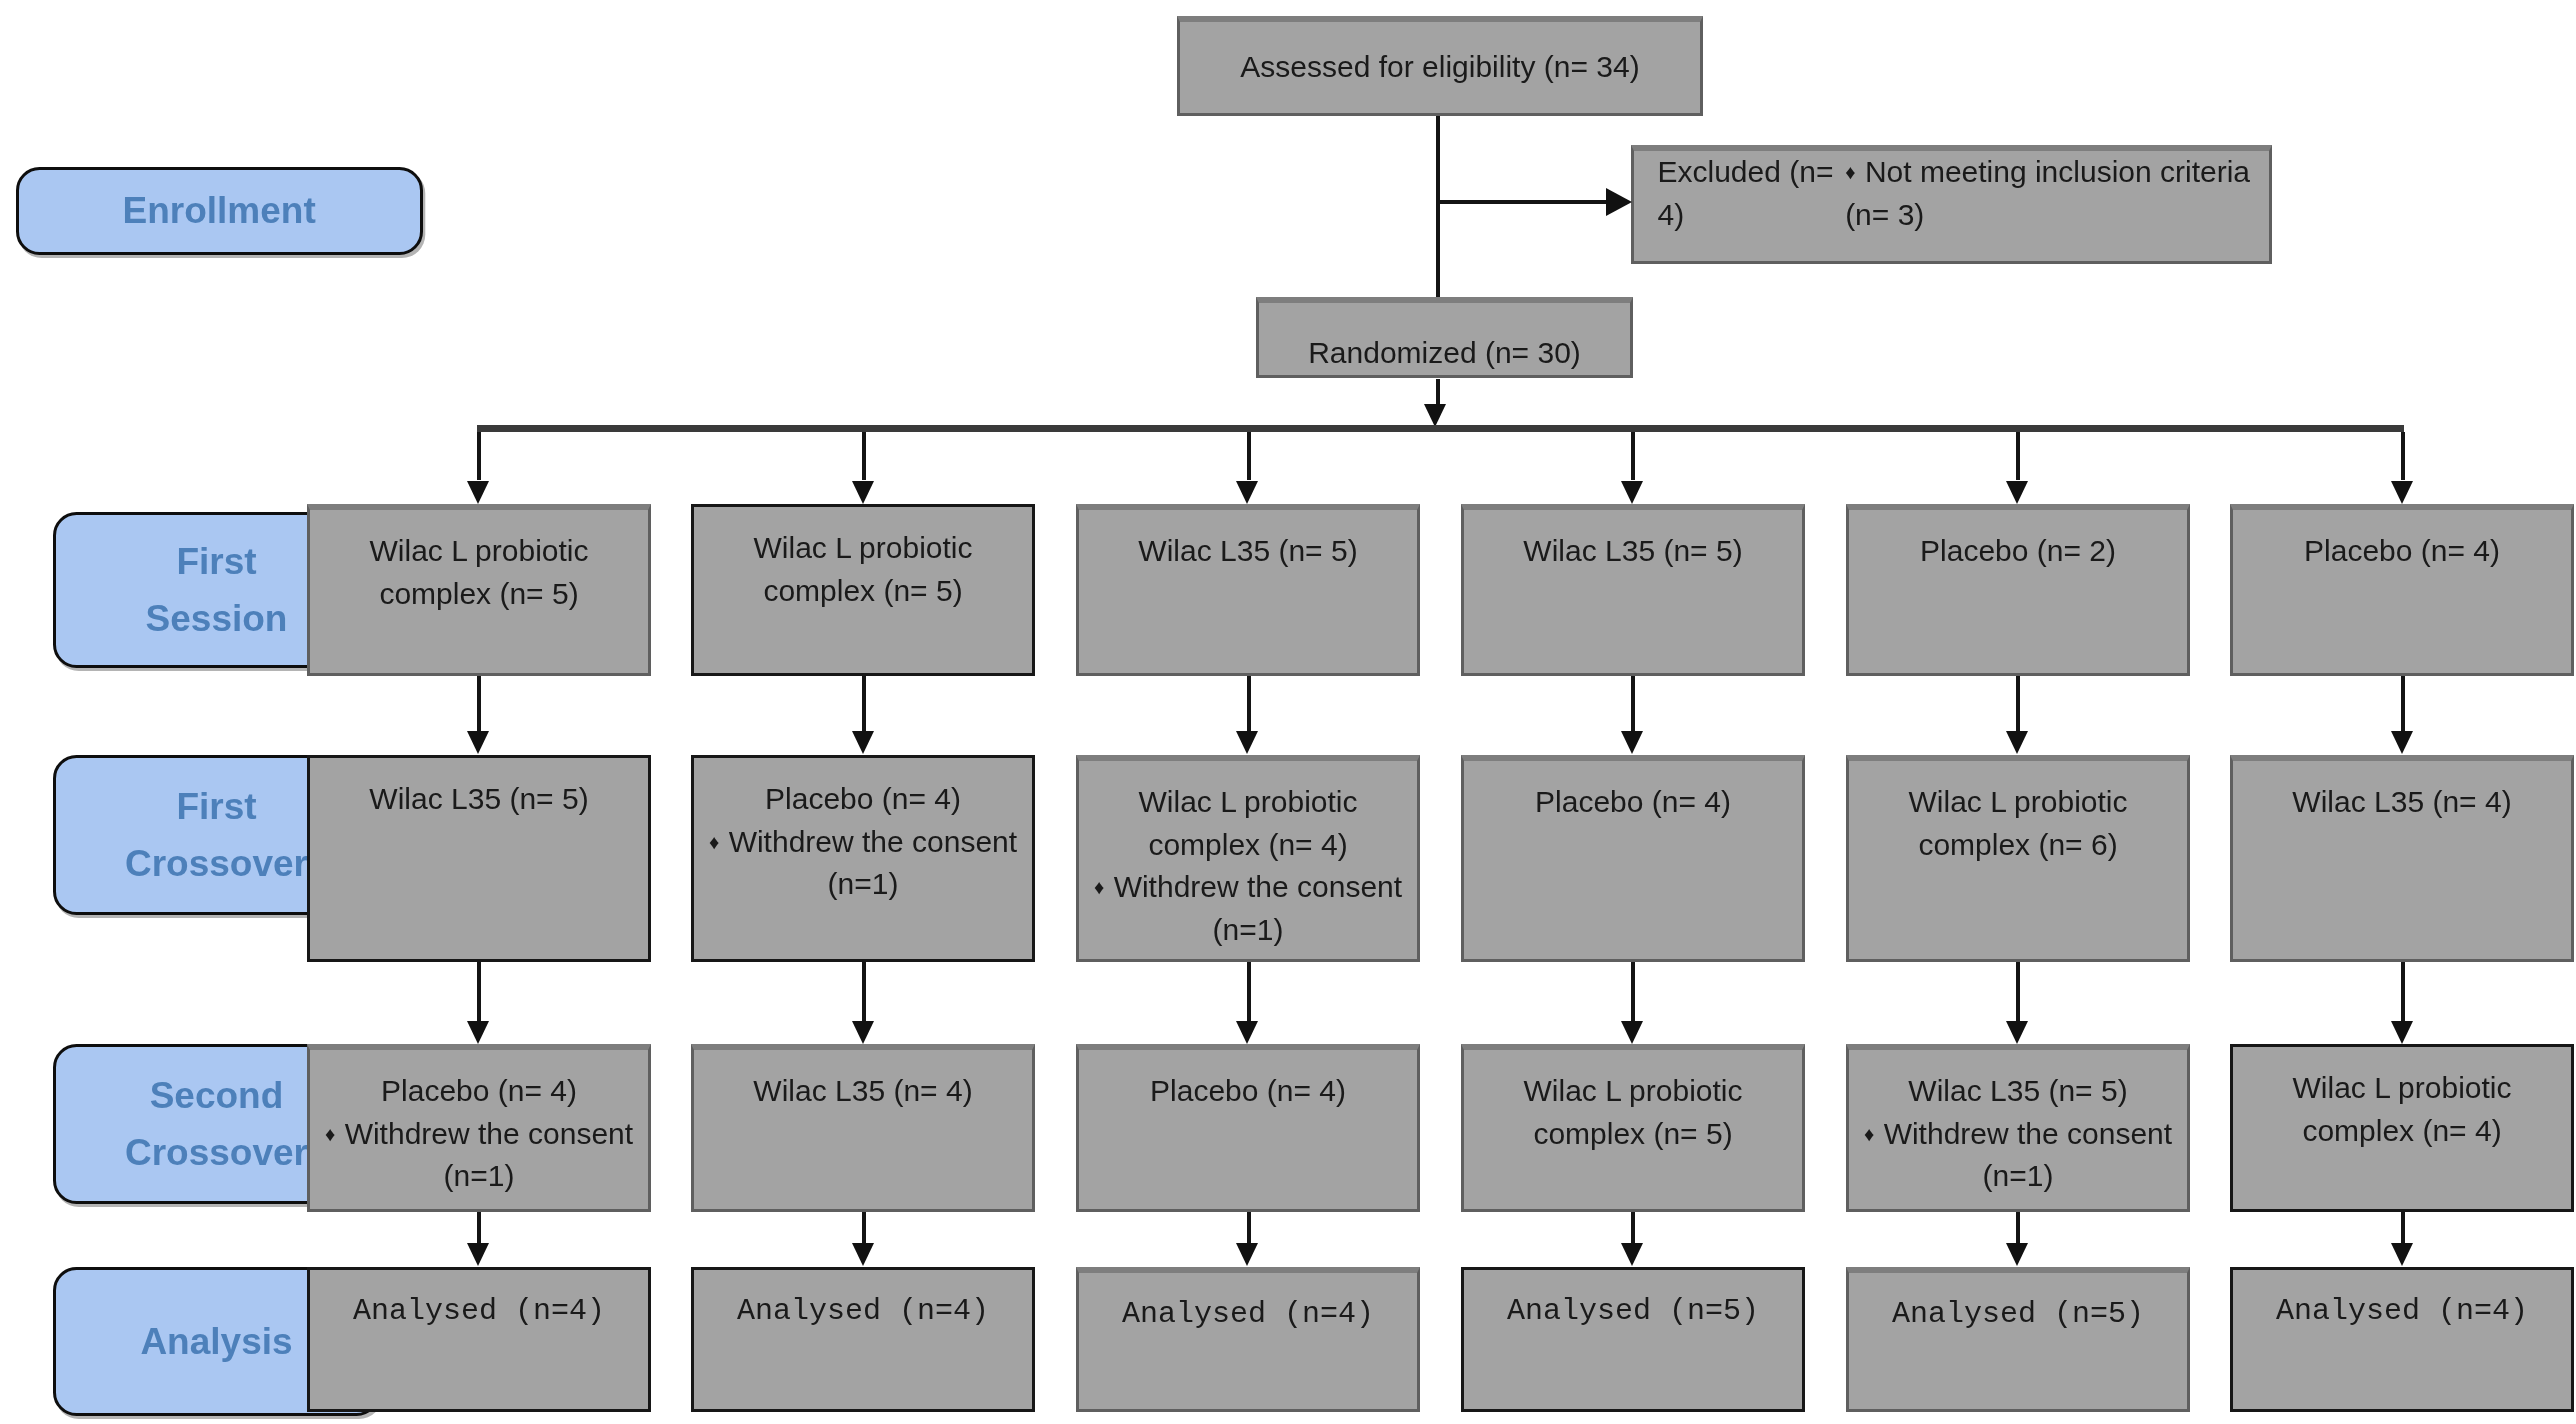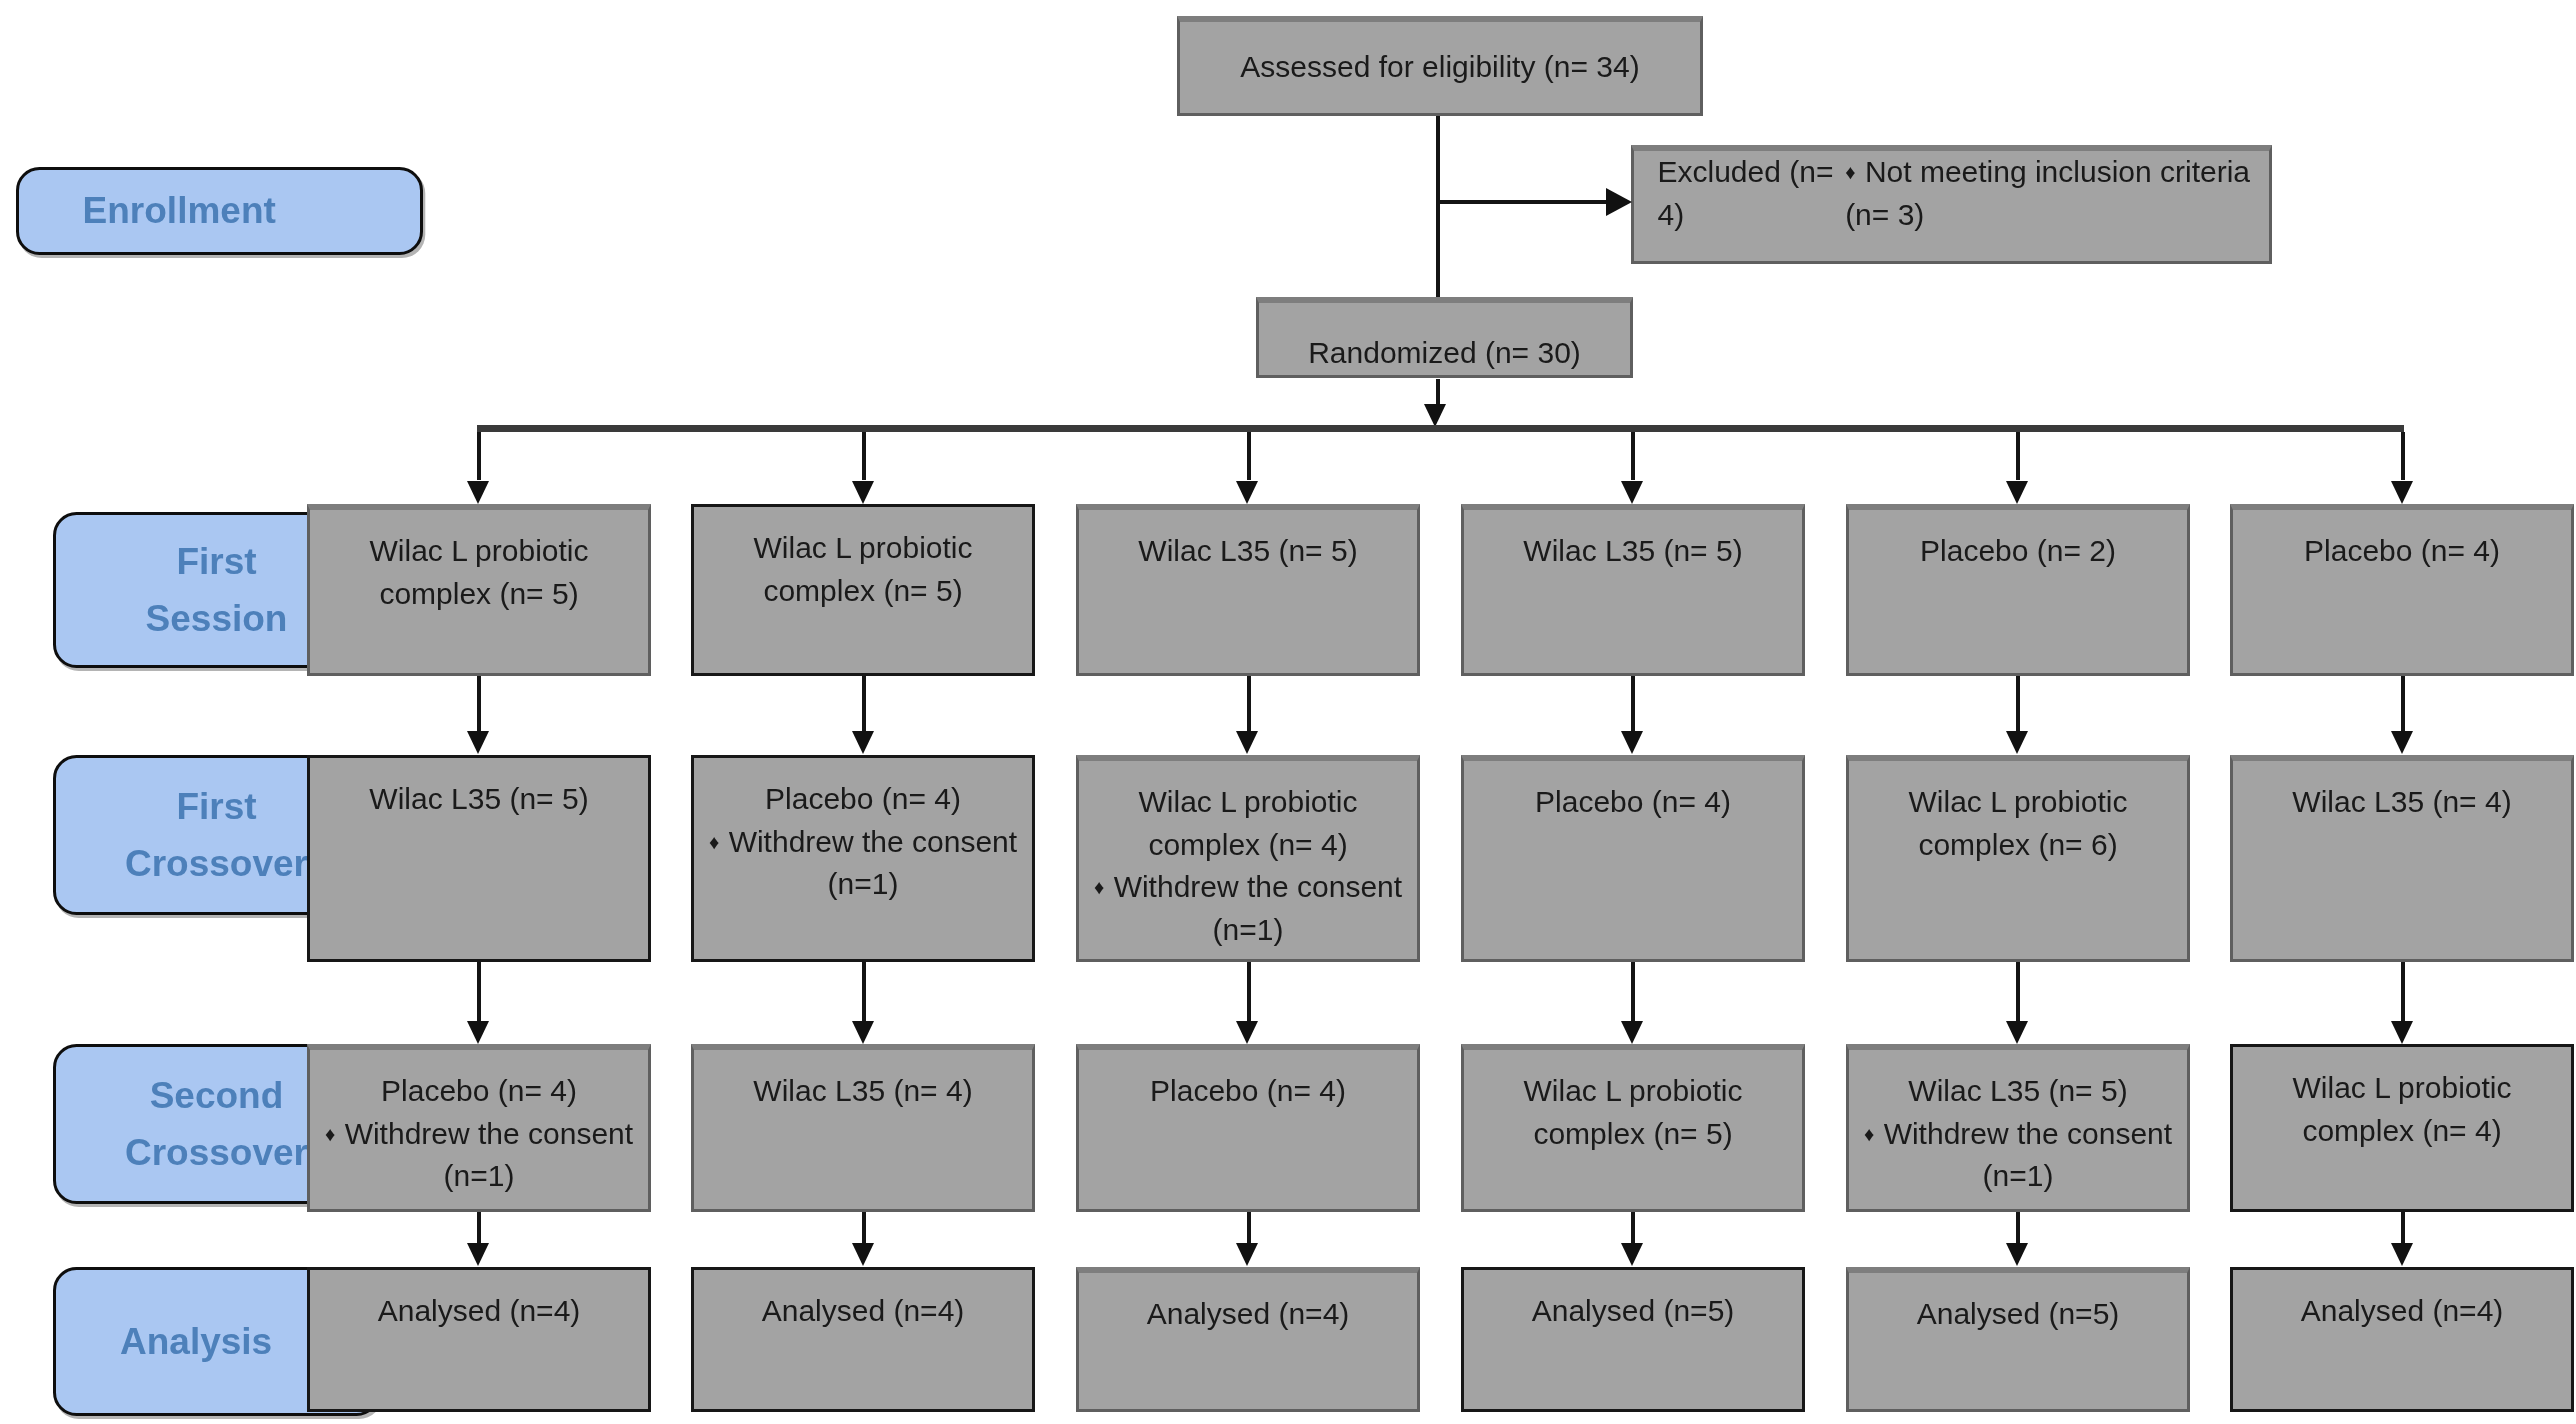--- a/index.html
+++ b/index.html
@@ -16,34 +16,34 @@
   .box.bk{border:3.9px solid #171717;}
   .cell{padding:20.3px 12.5px 0 12.5px;}
   .topbox{display:flex;align-items:center;justify-content:center;}
   .leftbox{display:flex;flex-direction:row;justify-content:center;text-align:left;padding:0 7.8px 0 23.5px;}
   .bullet-line{display:block;}
   .diamond{font-size:20.3px;margin-right:9.4px;position:relative;top:-3.1px;}
   
   .stage{
     position:absolute;box-sizing:border-box;background:#aac7f2;border:3.1px solid #0e0e0e;
     border-radius:23.5px;color:#4d80ba;font-weight:bold;font-size:37px;line-height:1.55;
-    display:flex;align-items:center;text-align:center;
+    display:flex;align-items:center;justify-content:center;text-align:center;
     padding:0 64px;box-shadow:2.3px 3.1px 0 #b4b4b4;
   }
   
   .vline{position:absolute;width:3.9px;background:#141414;}
   .hline{position:absolute;height:3.9px;background:#141414;}
   .ahead{position:absolute;width:0;height:0;border-left:11.7px solid transparent;border-right:11.7px solid transparent;border-top:23.5px solid #111;}
   .ahead-right{position:absolute;width:0;height:0;border-top:14px solid transparent;border-bottom:14px solid transparent;border-left:26.6px solid #111;}
   .branch{position:absolute;height:7px;background:#3a3a3a;}
   
   .c1{left:307px;width:344px;} .c2{left:691px;width:344px;} .c3{left:1076px;width:344px;}
   .c4{left:1461px;width:344px;} .c5{left:1846px;width:344px;} .c6{left:2230px;width:344px;}
   .r1{top:504px;height:172px;} .r2{top:755px;height:207px;}
-  .r3{top:1044px;height:168px;} .r4{top:1267px;height:145px;}
+  .r3{top:1044px;height:168px;} .r4{top:1267px;height:145px;font-family:Liberation Mono, monospace;}
 </style>
 </head>
 <body>
 
 <div class="canvas">
 
   <div class="box topbox" style="left:1177px;top:15.6px;width:526px;height:100px;">
     <span>Assessed for eligibility (n= 34)</span>
   </div>
 

